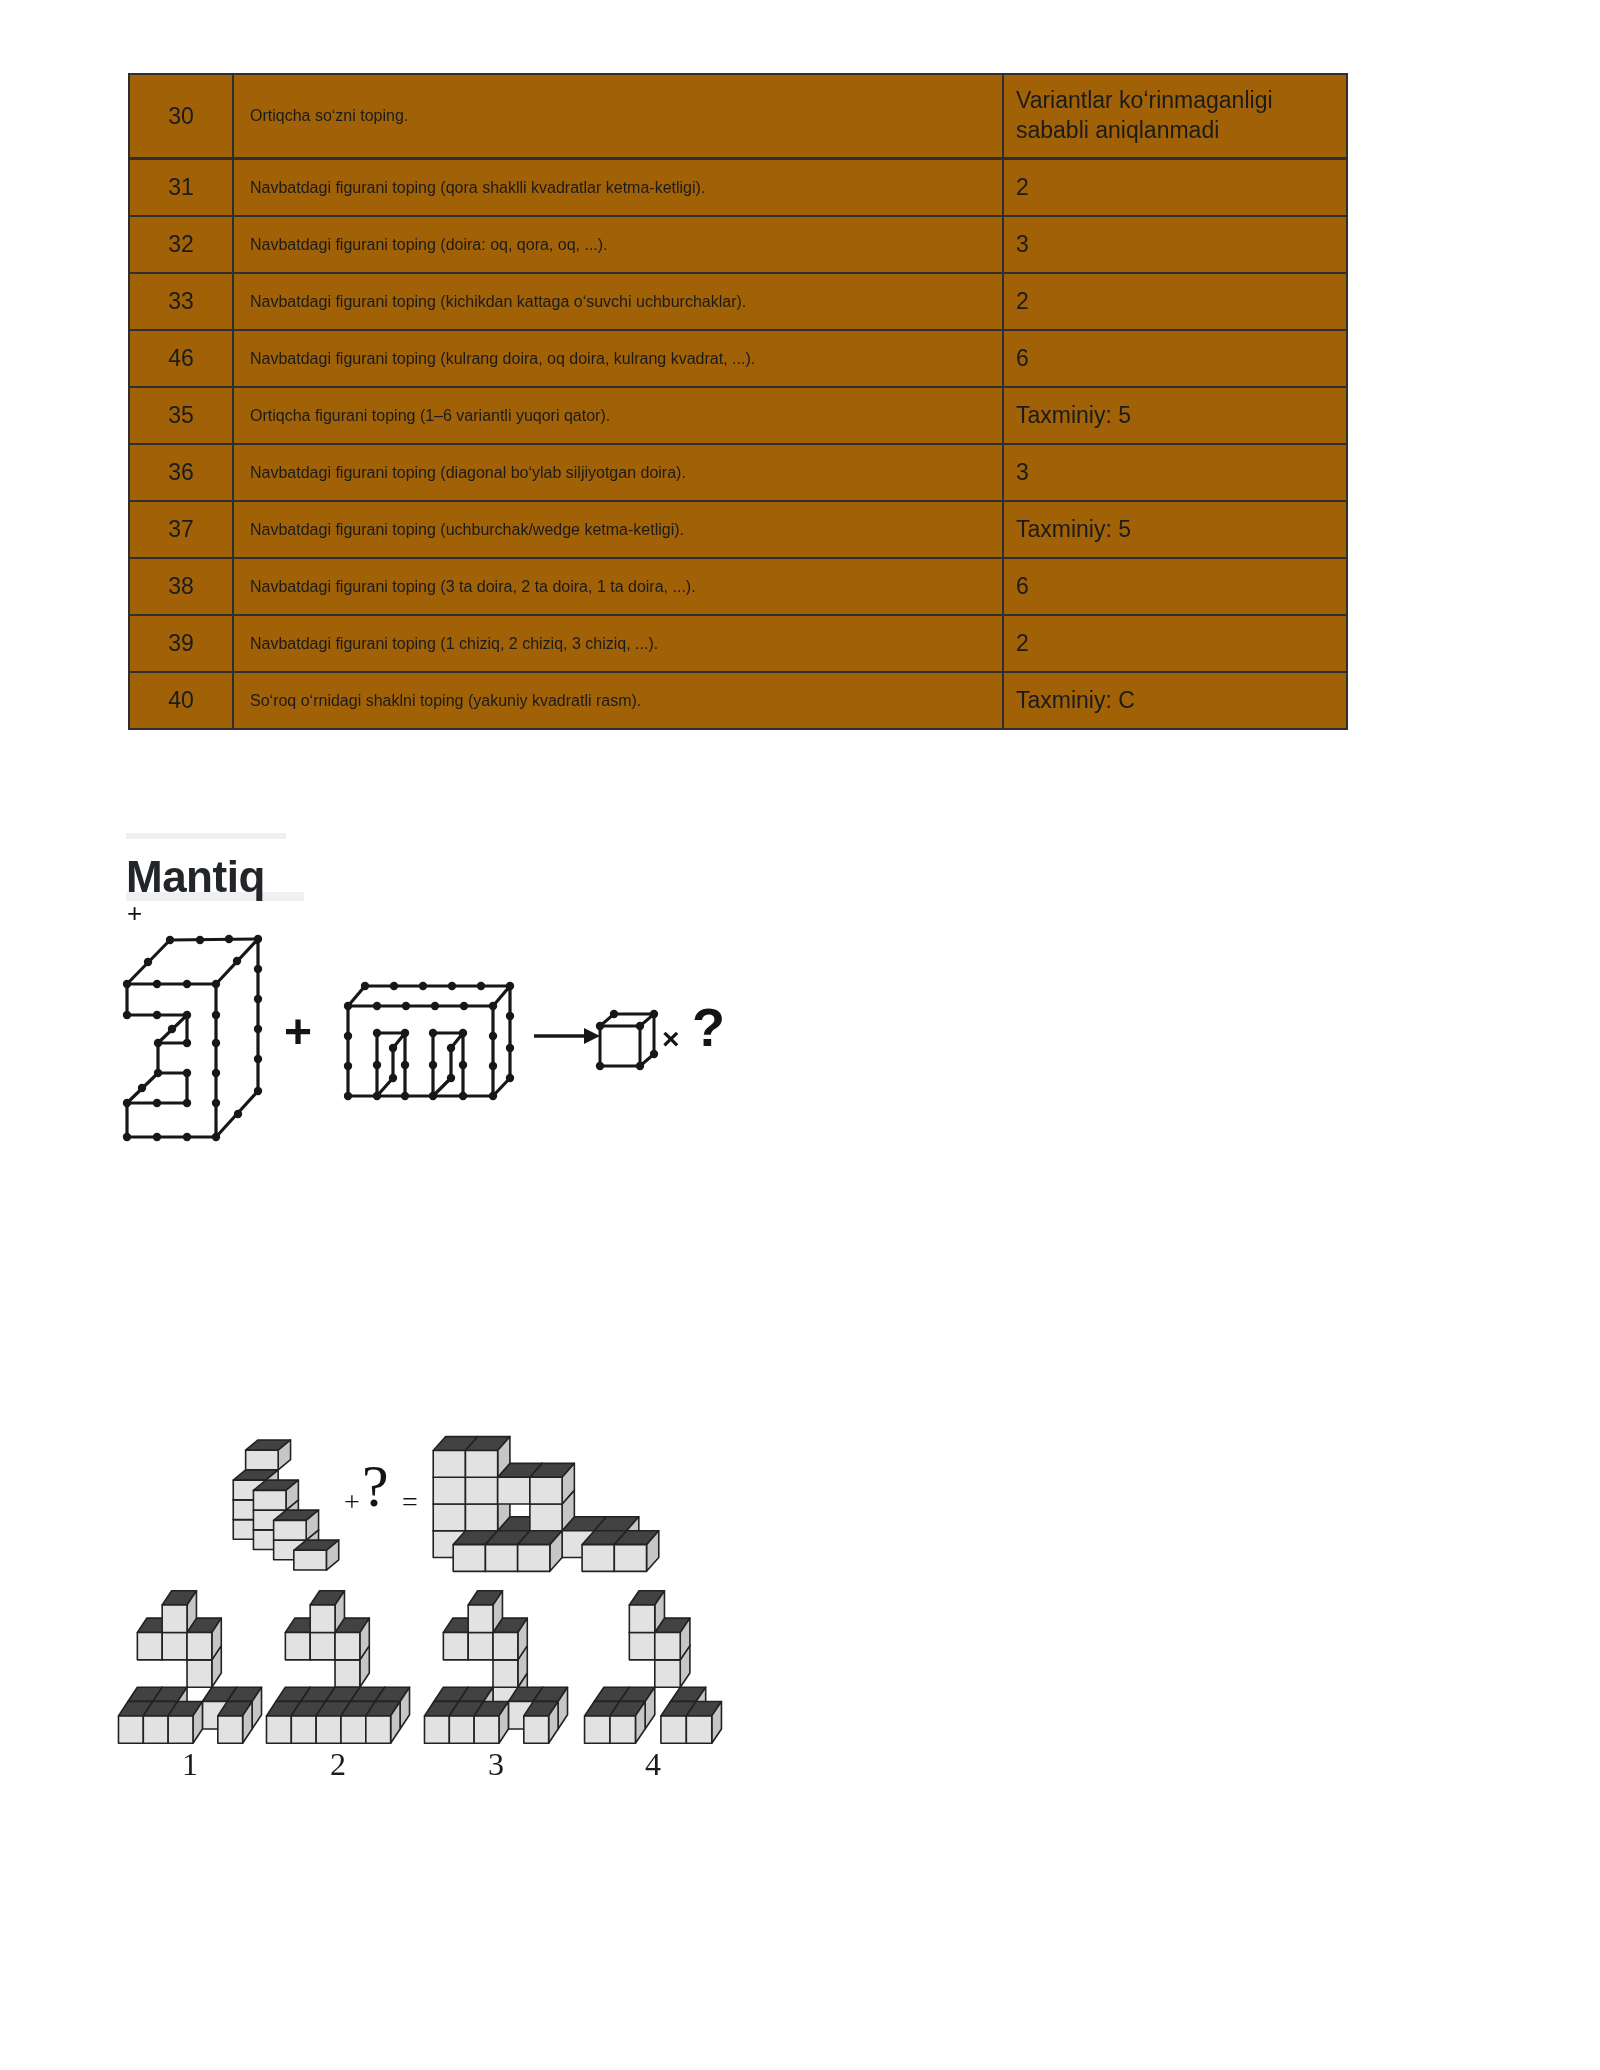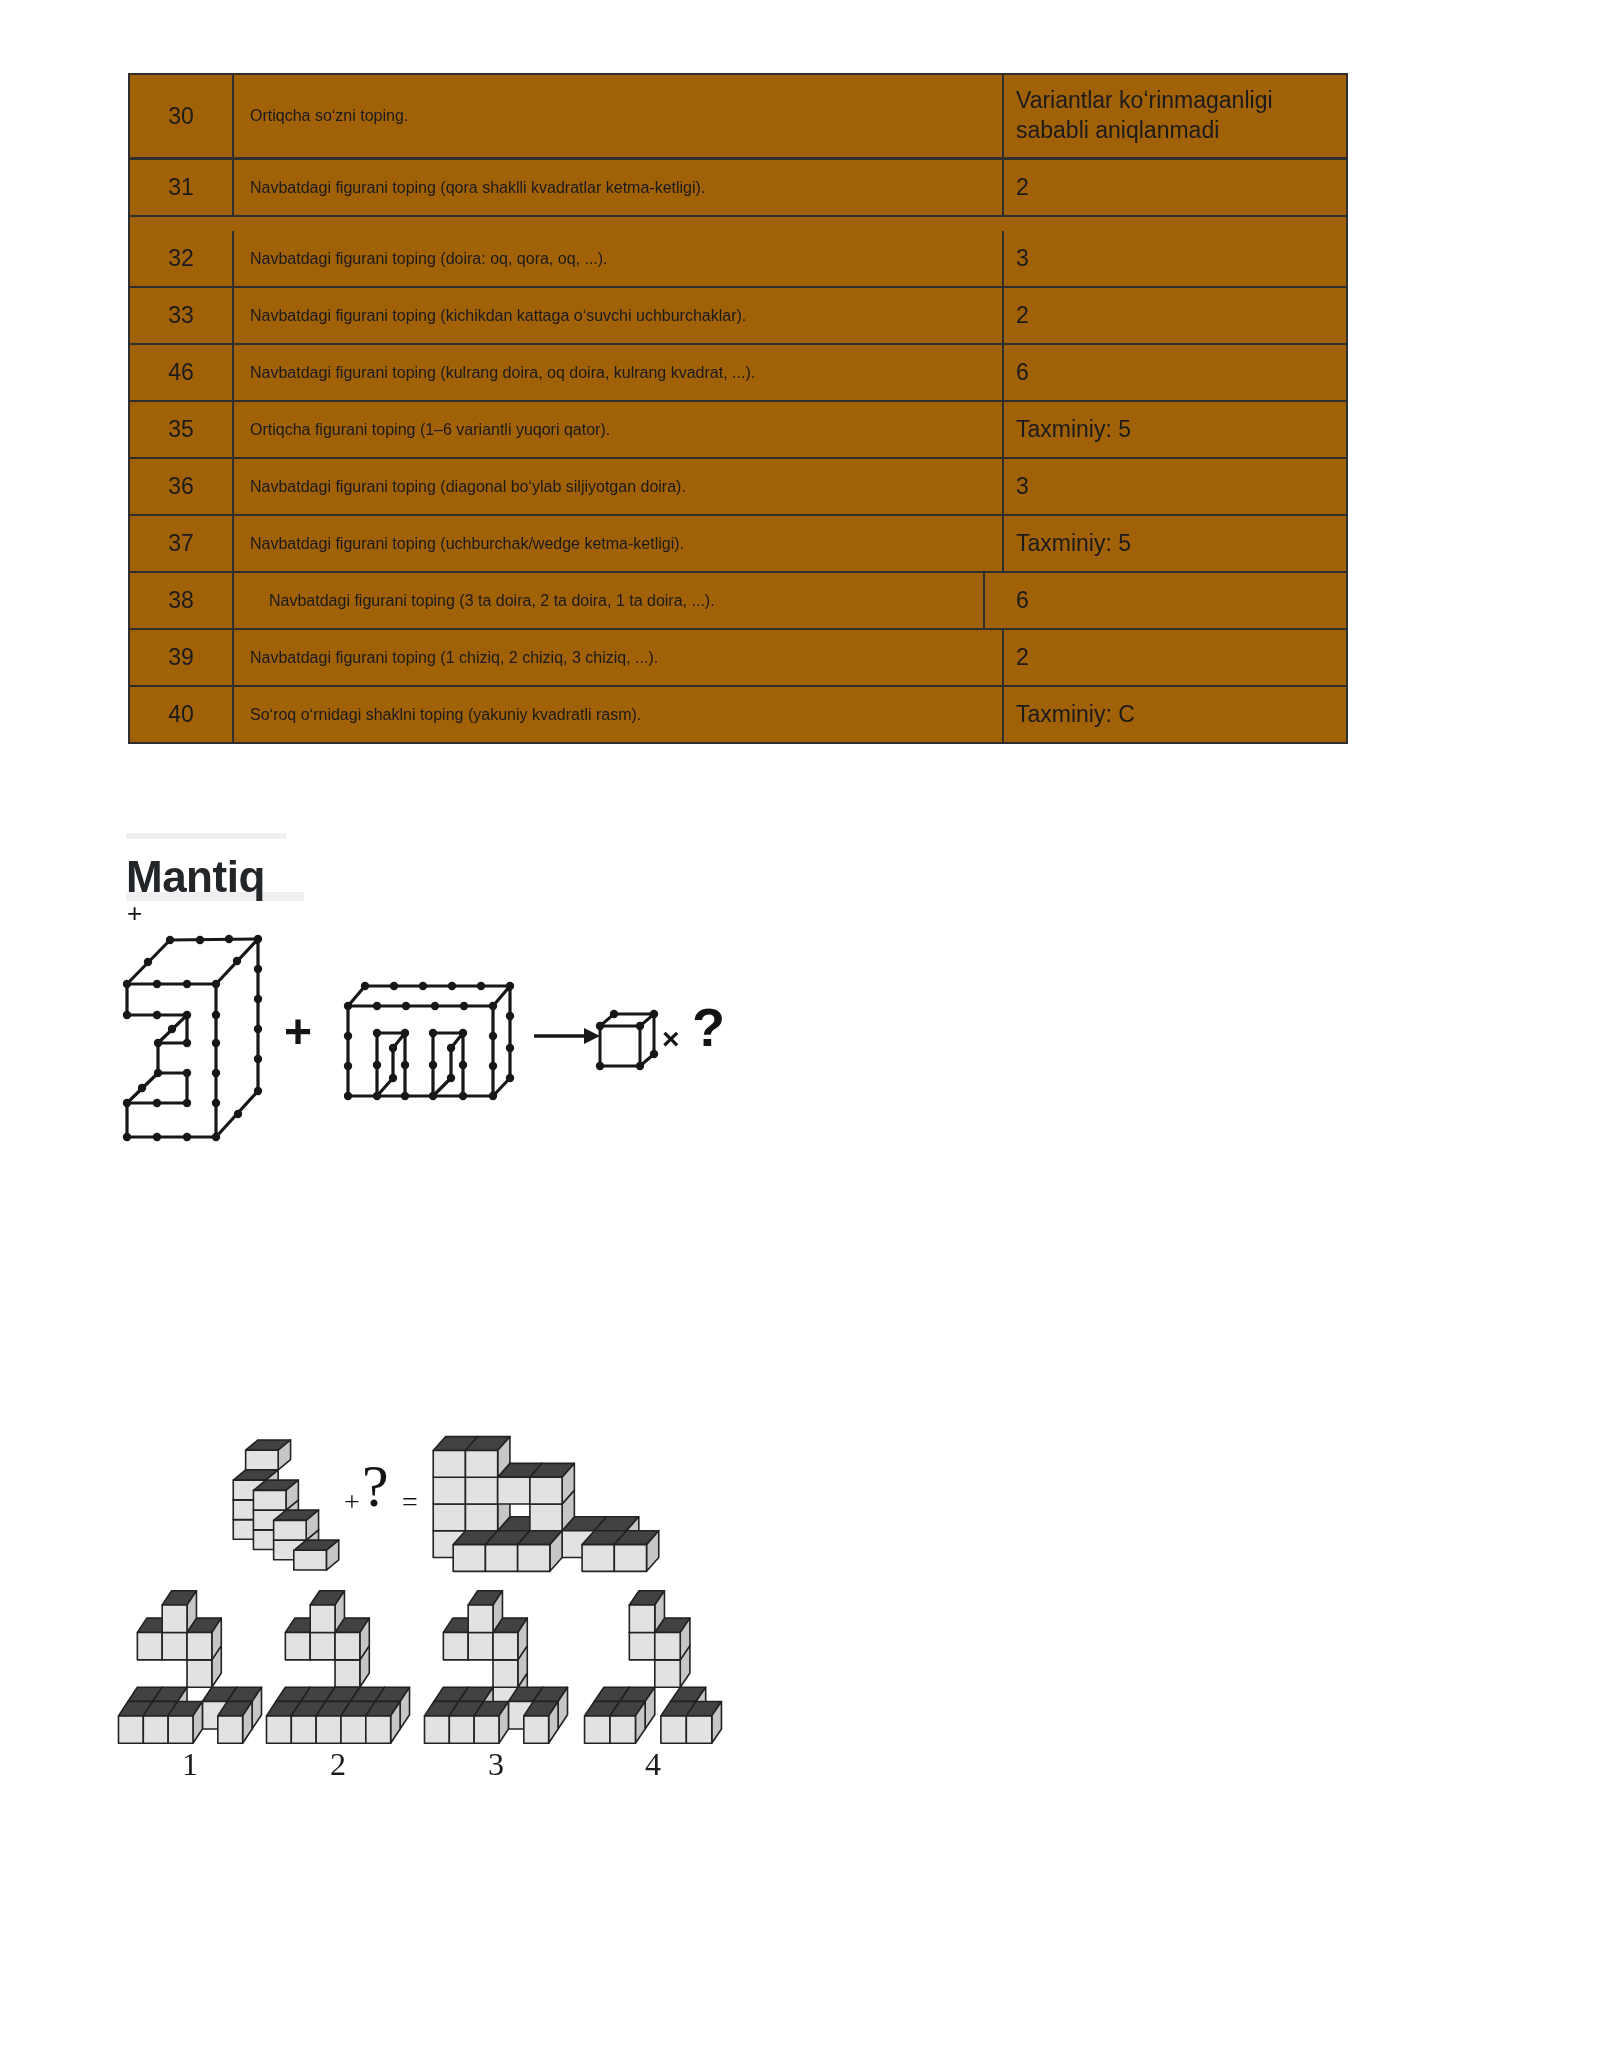--- a/index.html
+++ b/index.html
@@ -48,21 +48,21 @@
   <div class="trow thick" style="height: 82px;">
       <div class="c-num">30</div>
       <div class="c-desc">Ortiqcha soʻzni toping.</div>
       <div class="c-ans">Variantlar koʻrinmaganligi sababli aniqlanmadi</div>
     </div>
       <div class="trow" style="height: 55px;">
       <div class="c-num">31</div>
       <div class="c-desc">Navbatdagi figurani toping (qora shaklli kvadratlar ketma-ketligi).</div>
       <div class="c-ans">2</div>
     </div>
-      <div class="trow" style="height: 55px; margin-top: 14px;">
+      <div class="trow" style="height: 55px;">
       <div class="c-num">32</div>
       <div class="c-desc">Navbatdagi figurani toping (doira: oq, qora, oq, ...).</div>
       <div class="c-ans">3</div>
     </div>
       <div class="trow" style="height: 55px;">
       <div class="c-num">33</div>
       <div class="c-desc">Navbatdagi figurani toping (kichikdan kattaga oʻsuvchi uchburchaklar).</div>
       <div class="c-ans">2</div>
     </div>
       <div class="trow" style="height: 55px;">
@@ -78,21 +78,21 @@
       <div class="trow" style="height: 55px;">
       <div class="c-num">36</div>
       <div class="c-desc">Navbatdagi figurani toping (diagonal boʻylab siljiyotgan doira).</div>
       <div class="c-ans">3</div>
     </div>
       <div class="trow" style="height: 55px;">
       <div class="c-num">37</div>
       <div class="c-desc">Navbatdagi figurani toping (uchburchak/wedge ketma-ketligi).</div>
       <div class="c-ans">Taxminiy: 5</div>
     </div>
-      <div class="trow" style="height: 55px; gap: 19px;">
+      <div class="trow" style="height: 55px;">
       <div class="c-num">38</div>
       <div class="c-desc">Navbatdagi figurani toping (3 ta doira, 2 ta doira, 1 ta doira, ...).</div>
       <div class="c-ans">6</div>
     </div>
       <div class="trow" style="height: 55px;">
       <div class="c-num">39</div>
       <div class="c-desc">Navbatdagi figurani toping (1 chiziq, 2 chiziq, 3 chiziq, ...).</div>
       <div class="c-ans">2</div>
     </div>
       <div class="trow" style="height: 55px;">

